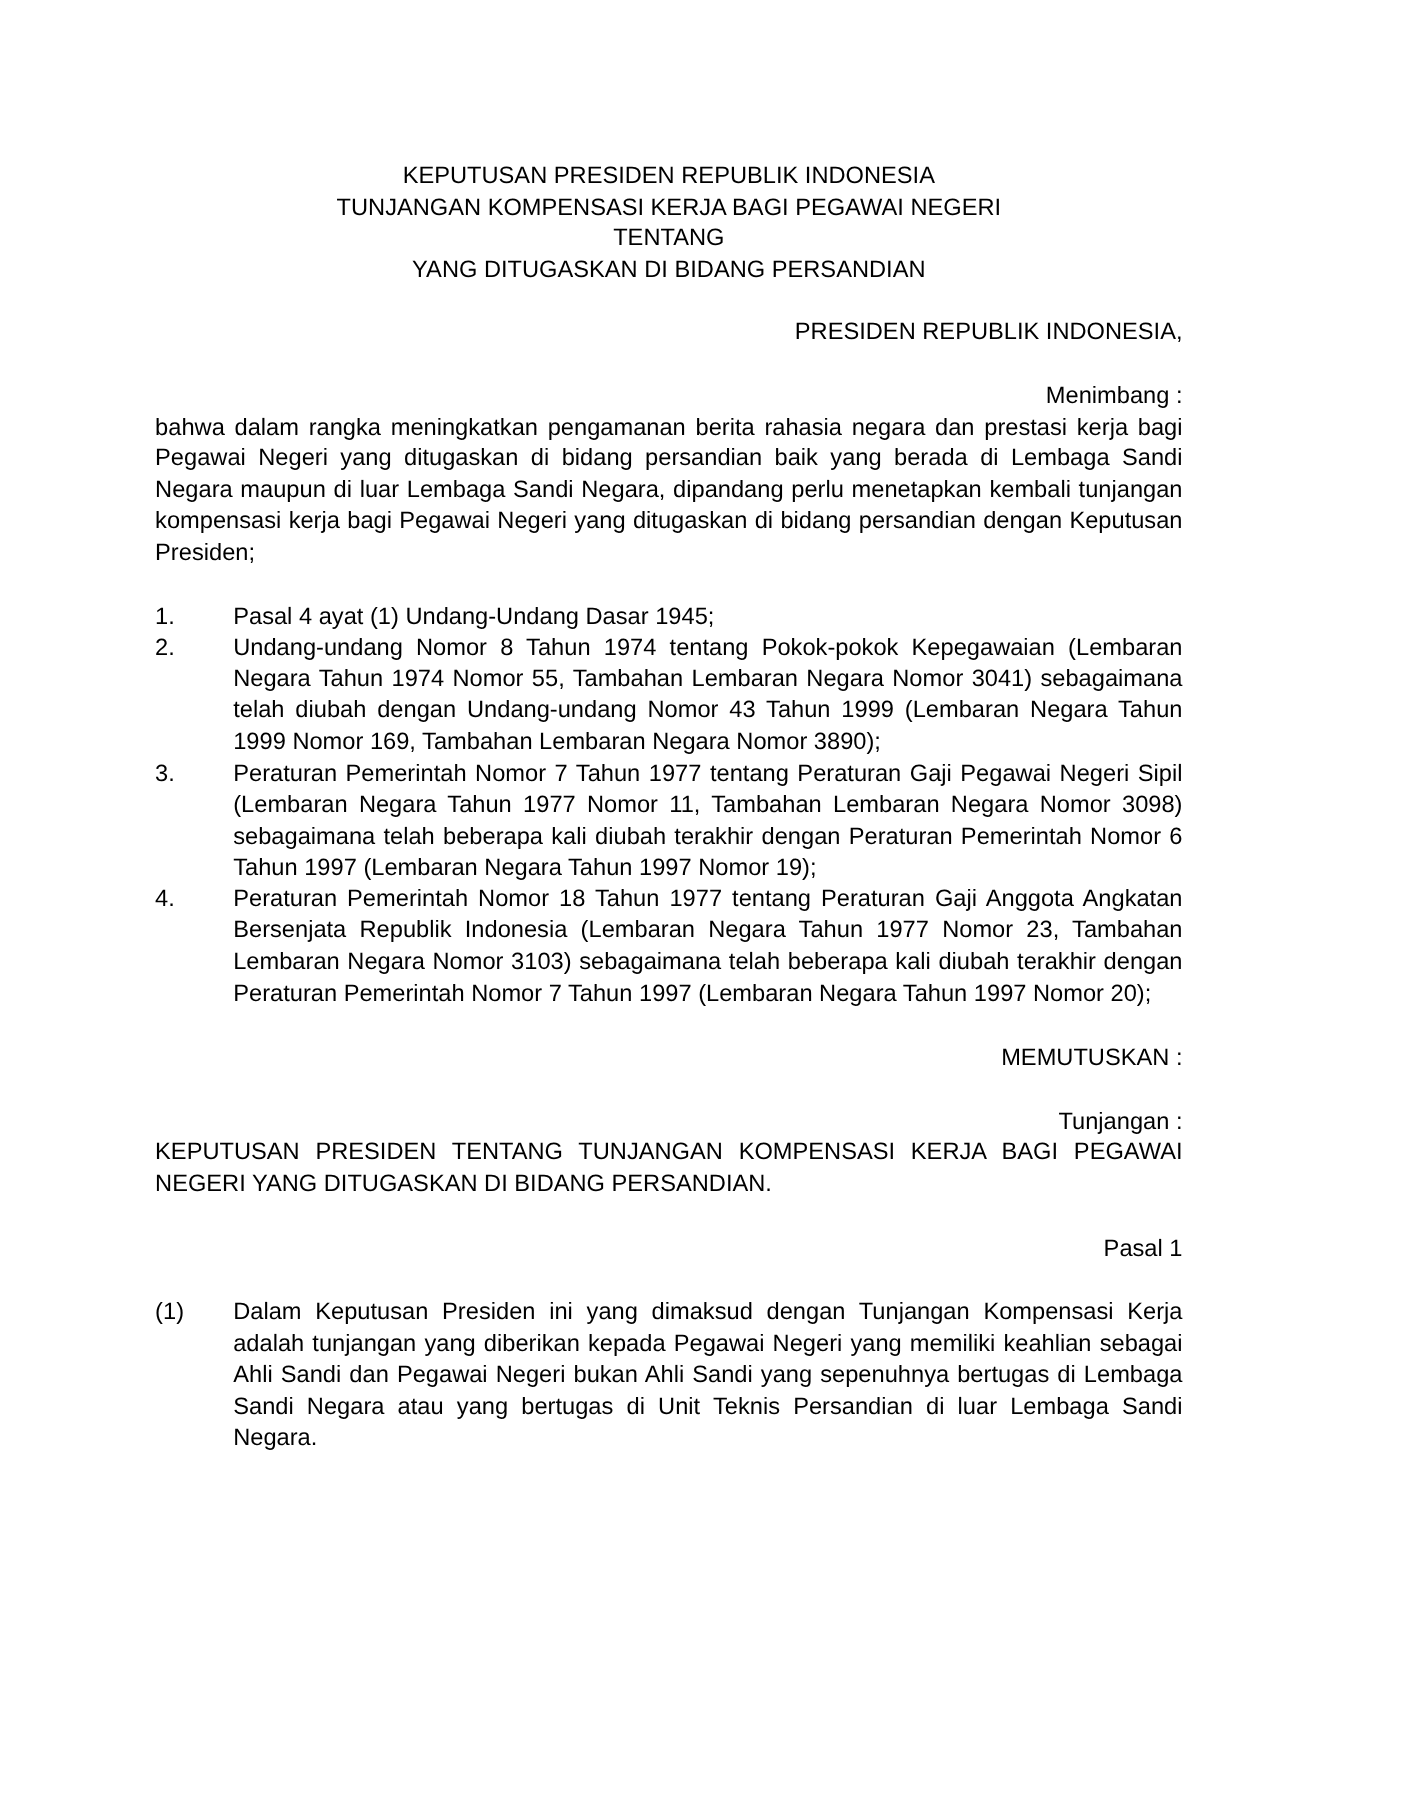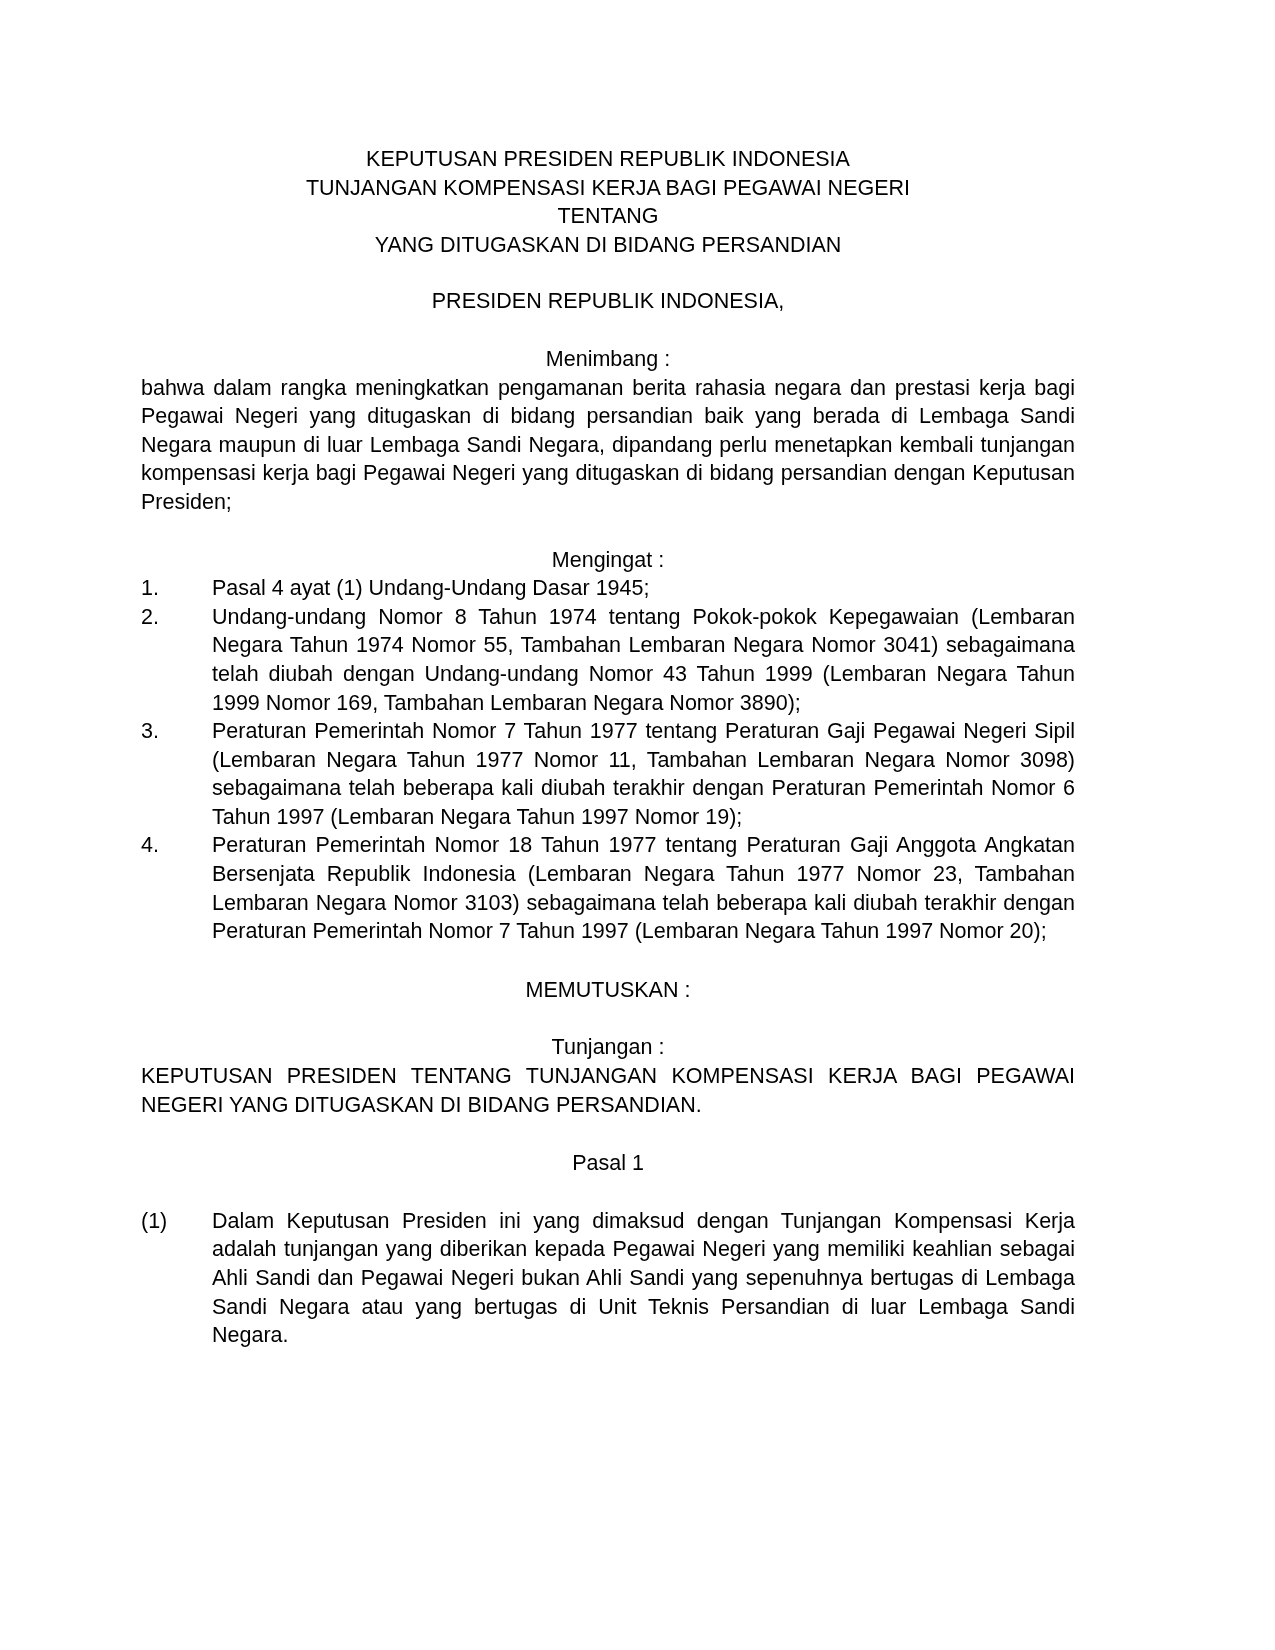--- a/index.html
+++ b/index.html
@@ -25,21 +25,21 @@
     position: absolute;
     left: 141px;
     top: 145px;
     width: 934px;
   }
   .ln {
     font-size: 21.5px;
     line-height: 28.6px;
   }
   .center {
-    text-align: center;
+    text-align: right;
   }
   .title-block {
     text-align: center;
     font-size: 21.5px;
     line-height: 28.6px;
   }
   .title-block > div {
     white-space: nowrap;
   }
   .gap-md { height: 28px; }
@@ -66,21 +66,21 @@
   }
   .para {
     font-size: 21.5px;
     line-height: 28.6px;
     text-align: justify;
     text-justify: inter-word;
   }
   .label {
     font-size: 21.5px;
     line-height: 28.6px;
-    text-align: center;
+    text-align: right;
   }
 </style>
 </head>
 <body>
 
 <div class="page">
   <div class="content">
 
     <div class="title-block">
       <div>KEPUTUSAN PRESIDEN REPUBLIK INDONESIA</div>
@@ -93,21 +93,20 @@
 
     <div class="ln center">PRESIDEN REPUBLIK INDONESIA,</div>
 
     <div class="gap-lg"></div>
 
     <div class="label">Menimbang :</div>
     <div class="para">bahwa dalam rangka meningkatkan pengamanan berita rahasia negara dan prestasi kerja bagi Pegawai Negeri yang ditugaskan di bidang persandian baik yang berada di Lembaga Sandi Negara maupun di luar Lembaga Sandi Negara, dipandang perlu menetapkan kembali tunjangan kompensasi kerja bagi Pegawai Negeri yang ditugaskan di bidang persandian dengan Keputusan Presiden;</div>
 
     <div class="gap-lg"></div>
 
-    <div class="label">Mengingat :</div>
 
     <div class="item">
       <div class="marker">1.</div>
       <div class="body">Pasal 4 ayat (1) Undang-Undang Dasar 1945;</div>
     </div>
 
     <div class="item">
       <div class="marker">2.</div>
       <div class="body">Undang-undang Nomor 8 Tahun 1974 tentang Pokok-pokok Kepegawaian (Lembaran Negara Tahun 1974 Nomor 55, Tambahan Lembaran Negara Nomor 3041) sebagaimana telah diubah dengan Undang-undang Nomor 43 Tahun 1999 (Lembaran Negara Tahun 1999 Nomor 169, Tambahan Lembaran Negara Nomor 3890);</div>
     </div>

